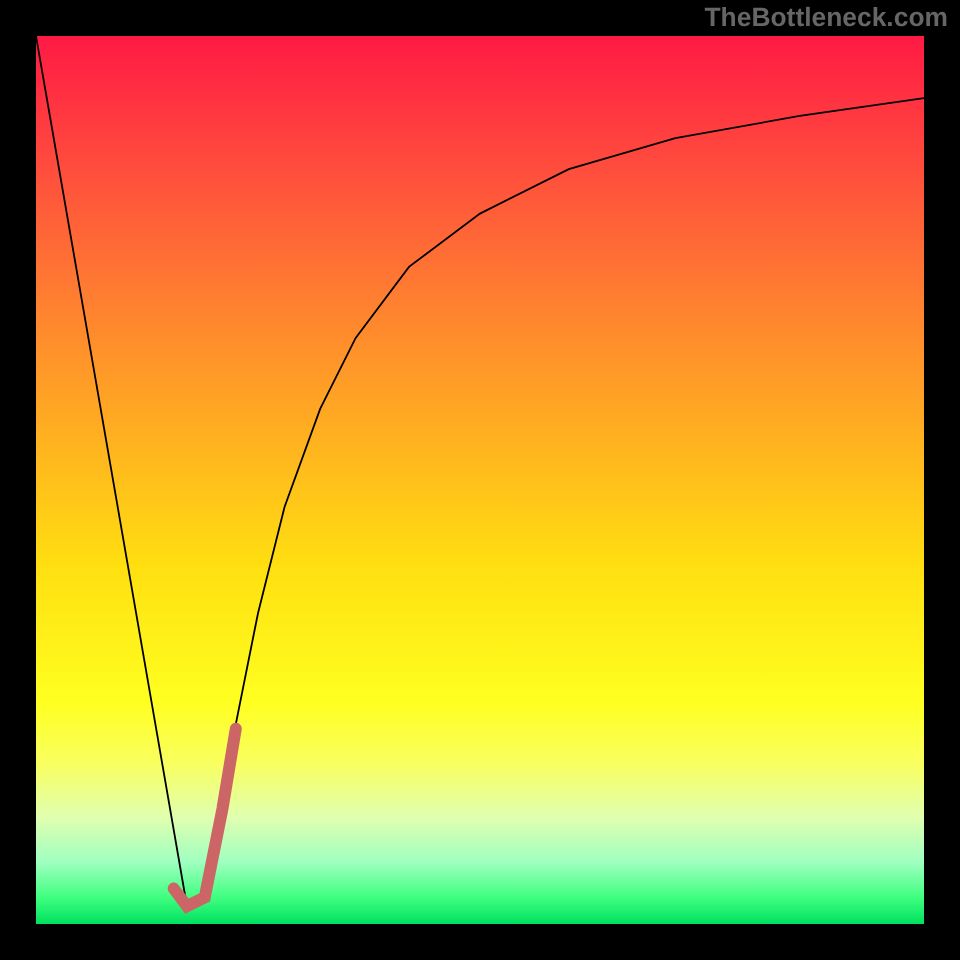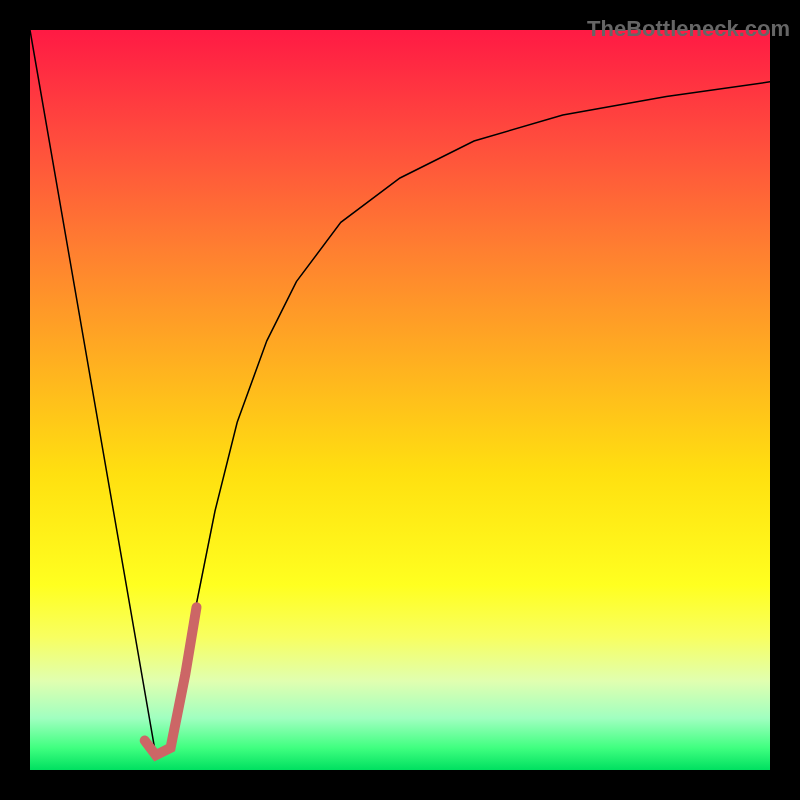--- a/index.html
+++ b/index.html
@@ -6,21 +6,21 @@
   body {
     width: 800px;
     height: 800px;
     background: #000;
     position: relative;
     font-family: Arial, sans-serif;
     overflow: hidden;
   }
   .watermark {
     position: absolute;
-    top: 16px;
+    top: 2px;
     right: 10px;
     color: #666;
     font-size: 22px;
     font-weight: bold;
     z-index: 10;
   }
   .plot-area {
     position: absolute;
     left: 30px;
     top: 30px;

